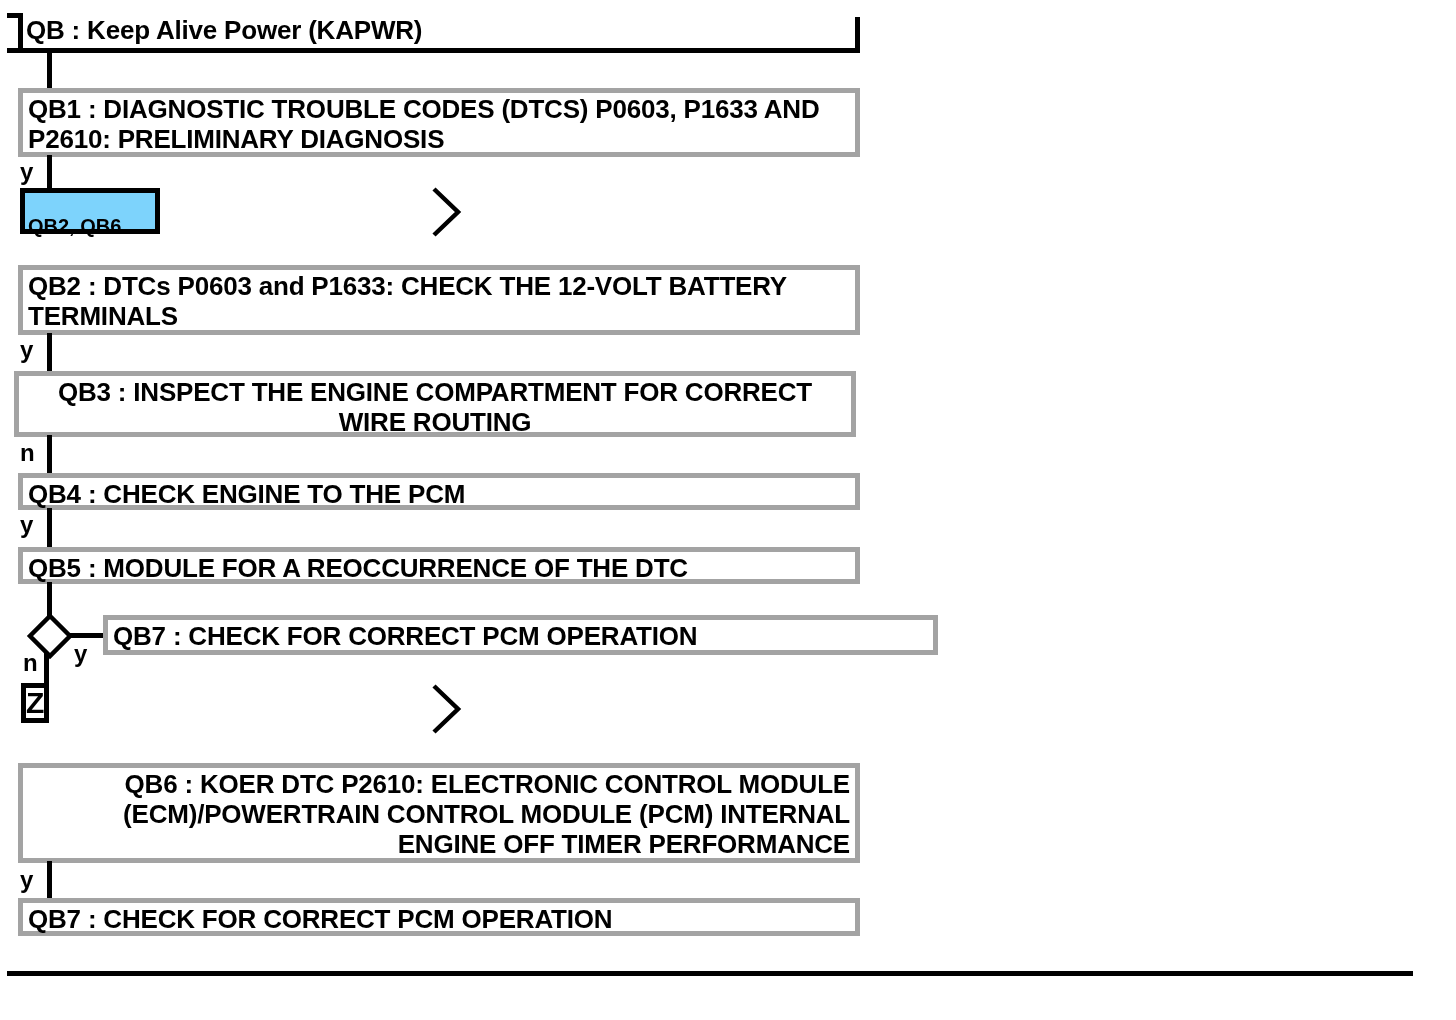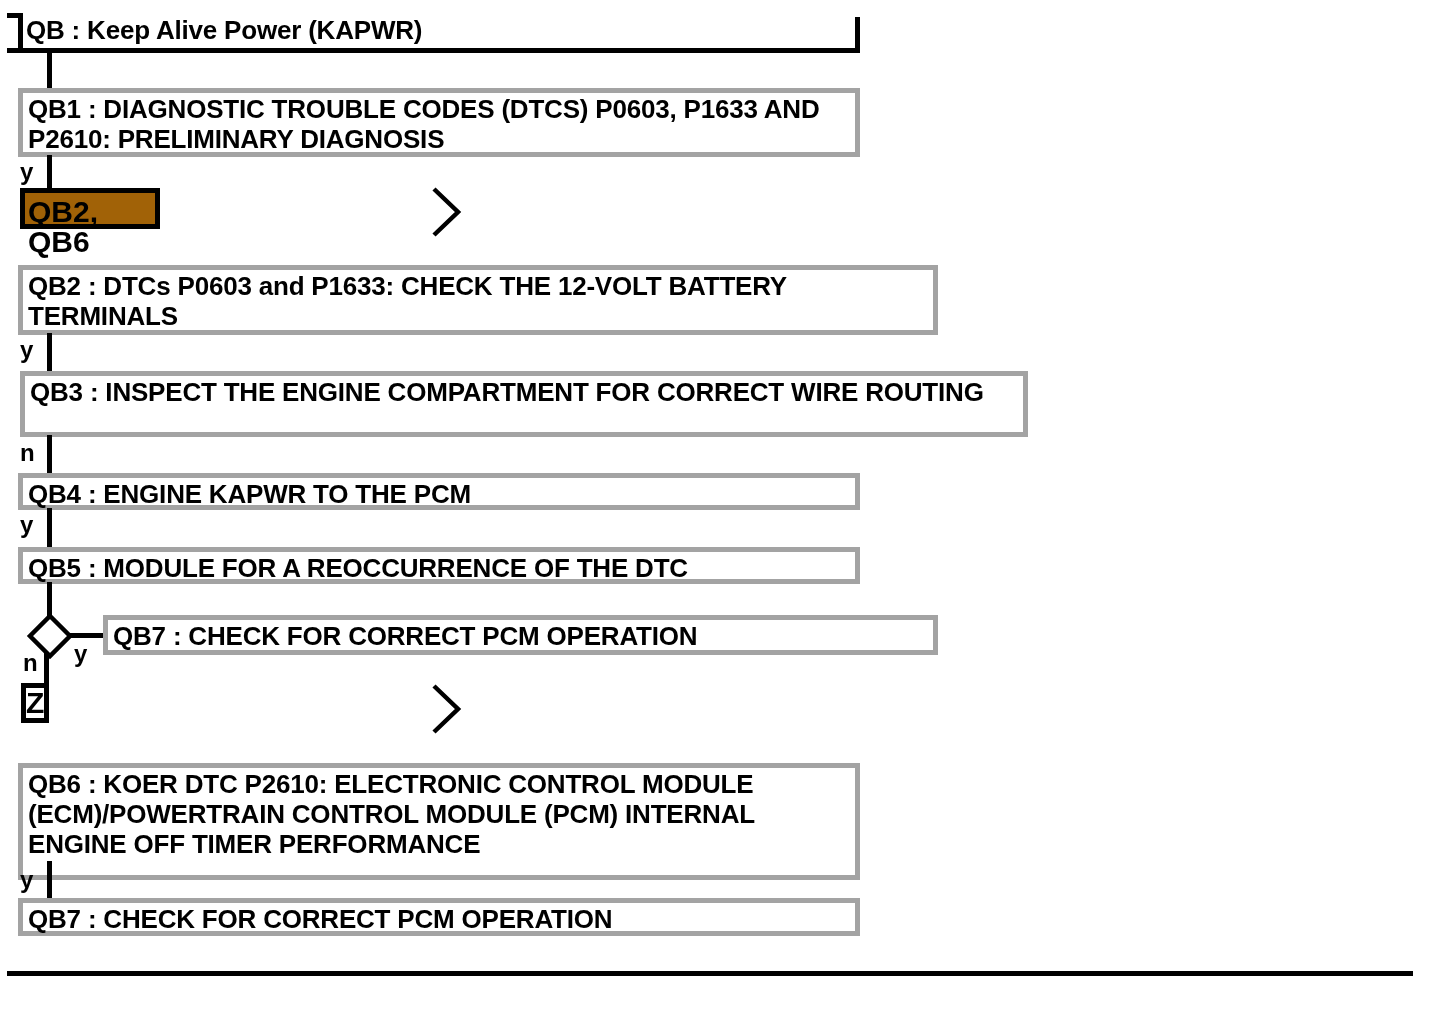--- a/index.html
+++ b/index.html
@@ -7,22 +7,22 @@
   .stage{position:relative;width:1456px;height:1020px;background:#fff;overflow:hidden;}
   .node{
     position:absolute;box-sizing:border-box;background:#fff;color:#000;
     border:5px solid #a3a3a3;font-weight:bold;font-size:26px;line-height:30px;
     padding:1px 5px 0 5px;letter-spacing:-0.2px;
   }
   .bar{position:absolute;background:#000;}
   .branch{position:absolute;color:#000;font-weight:bold;font-size:24px;line-height:24px;}
   .hdr-text{position:absolute;left:26px;top:15px;color:#000;font-weight:bold;font-size:26px;line-height:30px;letter-spacing:-0.2px;}
   .ref{
-    position:absolute;box-sizing:border-box;background:#a16207;color:#000;
-    border:5px solid #000;font-weight:bold;font-size:30px;line-height:30px;padding:4px 3px;
+    position:absolute;box-sizing:border-box;background:#7dd3fc;color:#000;
+    border:5px solid #000;font-weight:bold;font-size:20px;line-height:30px;padding:18px 3px;
   }
   .zbox{
     position:absolute;box-sizing:border-box;background:#fff;color:#000;
     border:5px solid #000;font-weight:bold;font-size:30px;line-height:29px;
     text-align:center;padding:0;
   }
   svg{position:absolute;display:block;}
 </style>
 </head>
 <body>
@@ -41,31 +41,31 @@
 
   <div class="branch" style="left:20px;top:160px;">y</div>
   <div class="bar" style="left:47px;top:155px;width:5px;height:33px;"></div>
 
   <div class="ref" style="left:20px;top:188px;width:140px;height:41px;">QB2, QB6</div>
 
   <svg style="left:430px;top:185px;" width="36" height="54" viewBox="0 0 36 54">
     <polyline points="4,4 28,27 4,50" fill="none" stroke="#000" stroke-width="4.5"></polyline>
   </svg>
 
-  <div class="node" style="left:18px;top:265px;width:920px;height:70px;">QB2 : DTCs P0603 and P1633: CHECK THE 12-VOLT BATTERY TERMINALS</div>
+  <div class="node" style="left:18px;top:265px;width:842px;height:70px;">QB2 : DTCs P0603 and P1633: CHECK THE 12-VOLT BATTERY TERMINALS</div>
 
   <div class="branch" style="left:20px;top:338px;">y</div>
   <div class="bar" style="left:47px;top:333px;width:5px;height:38px;"></div>
 
-  <div class="node" style="left:20px;top:371px;width:1008px;height:66px;">QB3 : INSPECT THE ENGINE COMPARTMENT FOR CORRECT WIRE ROUTING</div>
+  <div class="node" style="left:14px;top:371px;width:842px;height:66px;text-align:center;">QB3 : INSPECT THE ENGINE COMPARTMENT FOR CORRECT WIRE ROUTING</div>
 
   <div class="branch" style="left:20px;top:441px;">n</div>
   <div class="bar" style="left:47px;top:435px;width:5px;height:38px;"></div>
 
-  <div class="node" style="left:18px;top:473px;width:842px;height:37px;">QB4 : ENGINE KAPWR TO THE PCM</div>
+  <div class="node" style="left:18px;top:473px;width:842px;height:37px;">QB4 : CHECK ENGINE TO THE PCM</div>
 
   <div class="branch" style="left:20px;top:513px;">y</div>
   <div class="bar" style="left:47px;top:508px;width:5px;height:39px;"></div>
 
   <div class="node" style="left:18px;top:547px;width:842px;height:37px;">QB5 : MODULE FOR A REOCCURRENCE OF THE DTC</div>
 
   <div class="bar" style="left:47px;top:582px;width:5px;height:36px;"></div>
   <svg style="left:26px;top:612px;" width="48" height="48" viewBox="0 0 48 48">
     <polygon points="24,4 44,24 24,44 4,24" fill="#fff" stroke="#000" stroke-width="4.5"></polygon>
   </svg>
@@ -75,21 +75,21 @@
 
   <div class="node" style="left:103px;top:615px;width:835px;height:40px;">QB7 : CHECK FOR CORRECT PCM OPERATION</div>
 
   <div class="bar" style="left:44px;top:652px;width:5px;height:36px;"></div>
   <div class="zbox" style="left:21px;top:683px;width:28px;height:40px;">Z</div>
 
   <svg style="left:430px;top:682px;" width="36" height="54" viewBox="0 0 36 54">
     <polyline points="4,4 28,27 4,50" fill="none" stroke="#000" stroke-width="4.5"></polyline>
   </svg>
 
-  <div class="node" style="left:18px;top:763px;width:842px;height:117px;">QB6 : KOER DTC P2610: ELECTRONIC CONTROL MODULE (ECM)/POWERTRAIN CONTROL MODULE (PCM) INTERNAL ENGINE OFF TIMER PERFORMANCE</div>
+  <div class="node" style="left:18px;top:763px;width:842px;height:100px;text-align:right;">QB6 : KOER DTC P2610: ELECTRONIC CONTROL MODULE (ECM)/POWERTRAIN CONTROL MODULE (PCM) INTERNAL ENGINE OFF TIMER PERFORMANCE</div>
 
   <div class="branch" style="left:20px;top:868px;">y</div>
   <div class="bar" style="left:47px;top:861px;width:5px;height:37px;"></div>
 
   <div class="node" style="left:18px;top:898px;width:842px;height:38px;">QB7 : CHECK FOR CORRECT PCM OPERATION</div>
 
   <div class="bar" style="left:7px;top:971px;width:1406px;height:5px;"></div>
 
 </div>
 

